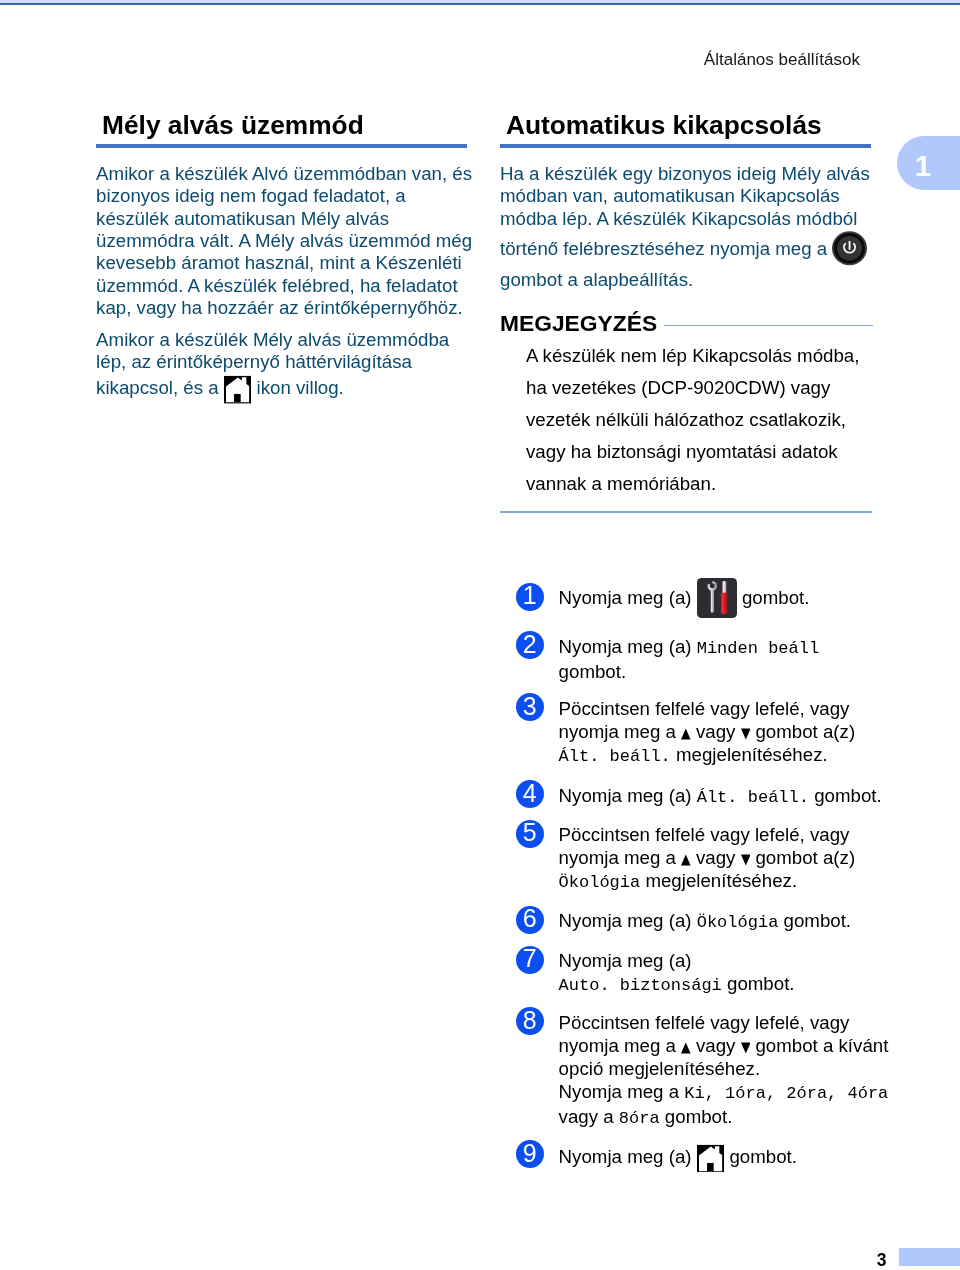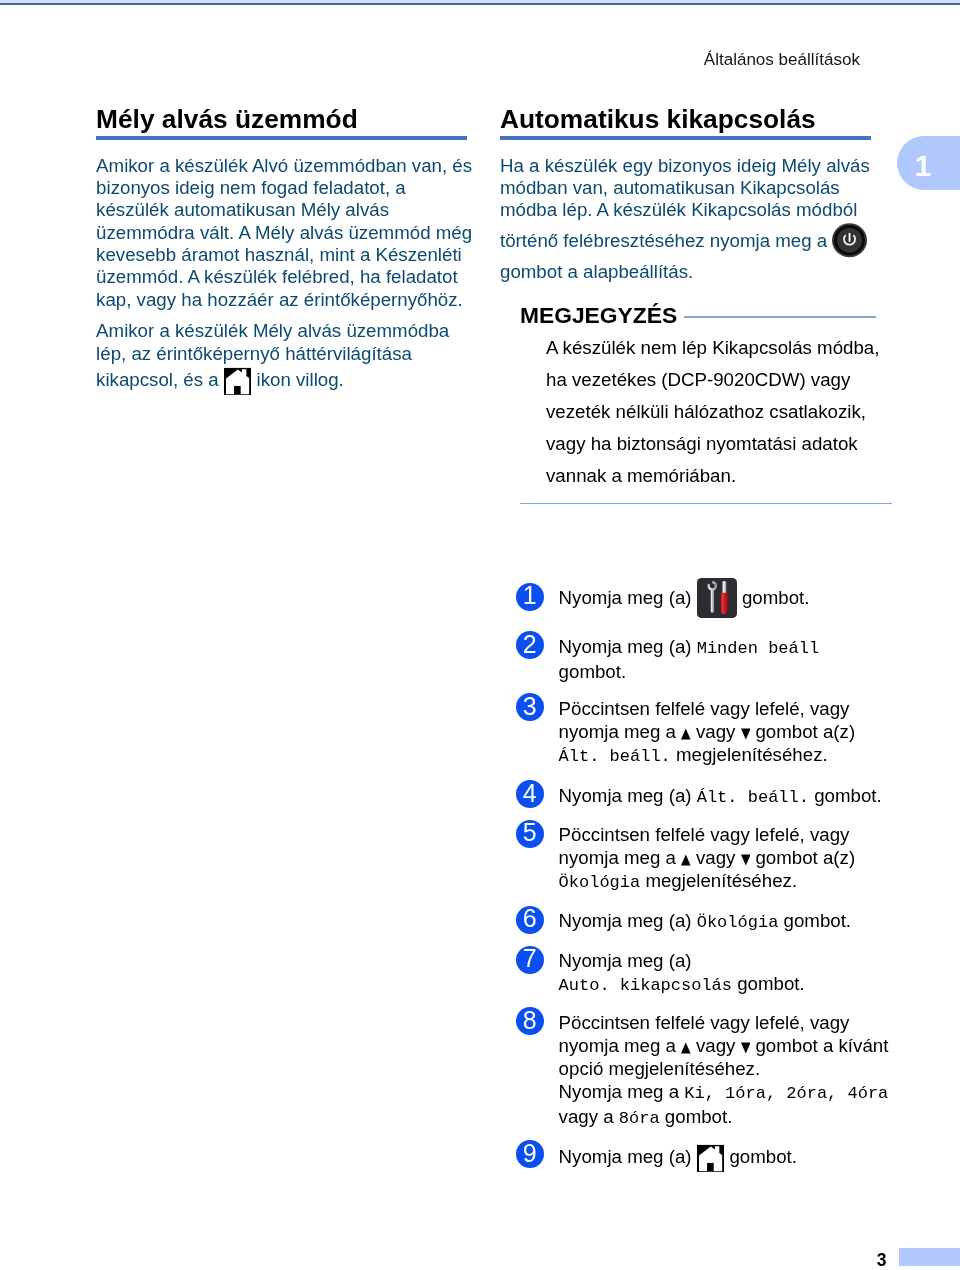--- a/index.html
+++ b/index.html
@@ -12,21 +12,21 @@
   .top-rule{position:absolute;left:0;top:0;width:960px;height:4.7px;
              background:linear-gradient(#d5ddf3 0%,#d5ddf3 60%,#2f5fa8 60%,#3f6fba 100%);}
   .running-head{position:absolute;left:0;top:51px;width:860px;text-align:right;
                 font-size:17.05px;line-height:17px;color:#161616;}
 
   
   .col{position:absolute;}
   .col-left{left:96.1px;top:106px;width:376px;}
   .col-right{left:500px;top:106px;width:376px;}
 
-  h2.sec{font-size:26.3px;line-height:26px;font-weight:bold;margin:0;
+  h2.sec{font-size:26.3px;line-height:26px;font-weight:bold;margin:6px;
          letter-spacing:0;color:#000;white-space:nowrap;}
   .sec-rule{height:4px;width:370.8px;background:#4472c4;margin-top:3.5px;}
 
   .txt{width:376px;font-size:18.7px;line-height:22.35px;}
   p.body{margin:9.4px 0 0 0;color:#0c4a6e;}
   p.body.first{margin-top:15px;}
 
   
   .tab{position:absolute;left:897px;top:136px;width:63px;height:54px;
        background:#b1c8fc;border-radius:27px 0 0 27px;}
@@ -48,21 +48,21 @@
   .icoslot[data-icon="power-button-icon"]{width:35px;height:39px;vertical-align:-14px;}
   .ico-home{width:100%;height:100%;}
   .ico-power{width:100%;height:100%;}
   .ico-tools{width:40px;height:40px;display:inline-block;vertical-align:-14px;}
   .s1 .step-txt{margin-top:-5px;top:0.3px;}
   .s9 .step-txt{top:1.3px;}
   .lcd{font-family:"Liberation Mono",monospace;font-size:17px;}
   .tri{display:inline-block;}
 
   
-  .note{margin-top:21px;margin-left:20px;}
+  .note{margin-top:21px;}
   .note-head{display:flex;align-items:center;height:22px;position:relative;}
   .note-title{font-size:22.8px;font-weight:bold;letter-spacing:0;white-space:nowrap;line-height:22px;}
   .note-line{width:209px;height:1.6px;background:#7ea8d8;margin-left:7px;position:relative;top:2px;}
   .note-body{font-size:18.7px;line-height:32px;margin:6px 0 0 26px;width:348px;}
   .note-foot{height:1.6px;width:372px;background:#7ea8d8;margin-top:11px;}
 
   
   .steps{position:absolute;left:515.6px;top:582.7px;width:400px;}
   .step{display:flex;}
   .step-num{flex:0 0 28px;width:28px;height:28px;border-radius:50%;
@@ -180,21 +180,21 @@
             </svg></span><span> vagy </span><span class="icoslot" data-icon="triangle-down-icon"><svg class="tri" width="9.6" height="12" viewBox="0 0 9.6 12">
               <path d="M4.8 11.5 L0 0.6 L9.6 0.6 Z" fill="#000"></path>
             </svg></span><span> gombot a(z) </span><span class="lcd">Ökológia</span><span> megjelenítéséhez.</span></div>
       </div>
       <div class="step s6">
         <div class="step-num">6</div>
         <div class="step-txt"><span>Nyomja meg (a) </span><span class="lcd">Ökológia</span><span> gombot.</span></div>
       </div>
       <div class="step s7">
         <div class="step-num">7</div>
-        <div class="step-txt"><span>Nyomja meg (a) </span><br><span class="lcd">Auto. kikapcsolás</span><span> gombot.</span></div>
+        <div class="step-txt"><span>Nyomja meg (a) </span><br><span class="lcd">Auto. biztonsági</span><span> gombot.</span></div>
       </div>
       <div class="step s8">
         <div class="step-num">8</div>
         <div class="step-txt"><span>Pöccintsen felfelé vagy lefelé, vagy nyomja meg a </span><span class="icoslot" data-icon="triangle-up-icon"><svg class="tri" width="9.6" height="12" viewBox="0 0 9.6 12">
               <path d="M4.8 0.6 L9.6 11.5 L0 11.5 Z" fill="#000"></path>
             </svg></span><span> vagy </span><span class="icoslot" data-icon="triangle-down-icon"><svg class="tri" width="9.6" height="12" viewBox="0 0 9.6 12">
               <path d="M4.8 11.5 L0 0.6 L9.6 0.6 Z" fill="#000"></path>
             </svg></span><span> gombot a kívánt opció megjelenítéséhez.</span><br><span>Nyomja meg a </span><span class="lcd">Ki, 1óra, 2óra, 4óra</span><span> vagy a </span><span class="lcd">8óra</span><span> gombot.</span></div>
       </div>
       <div class="step s9">

